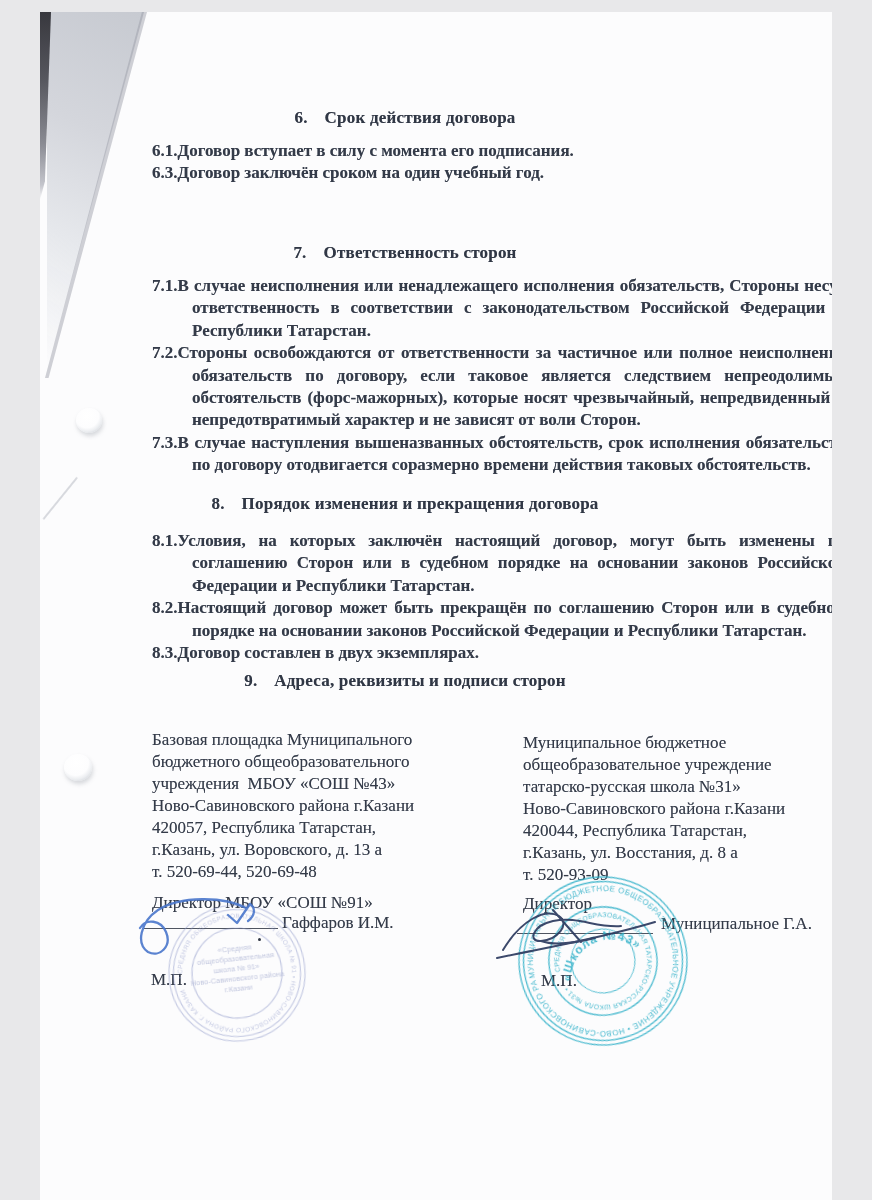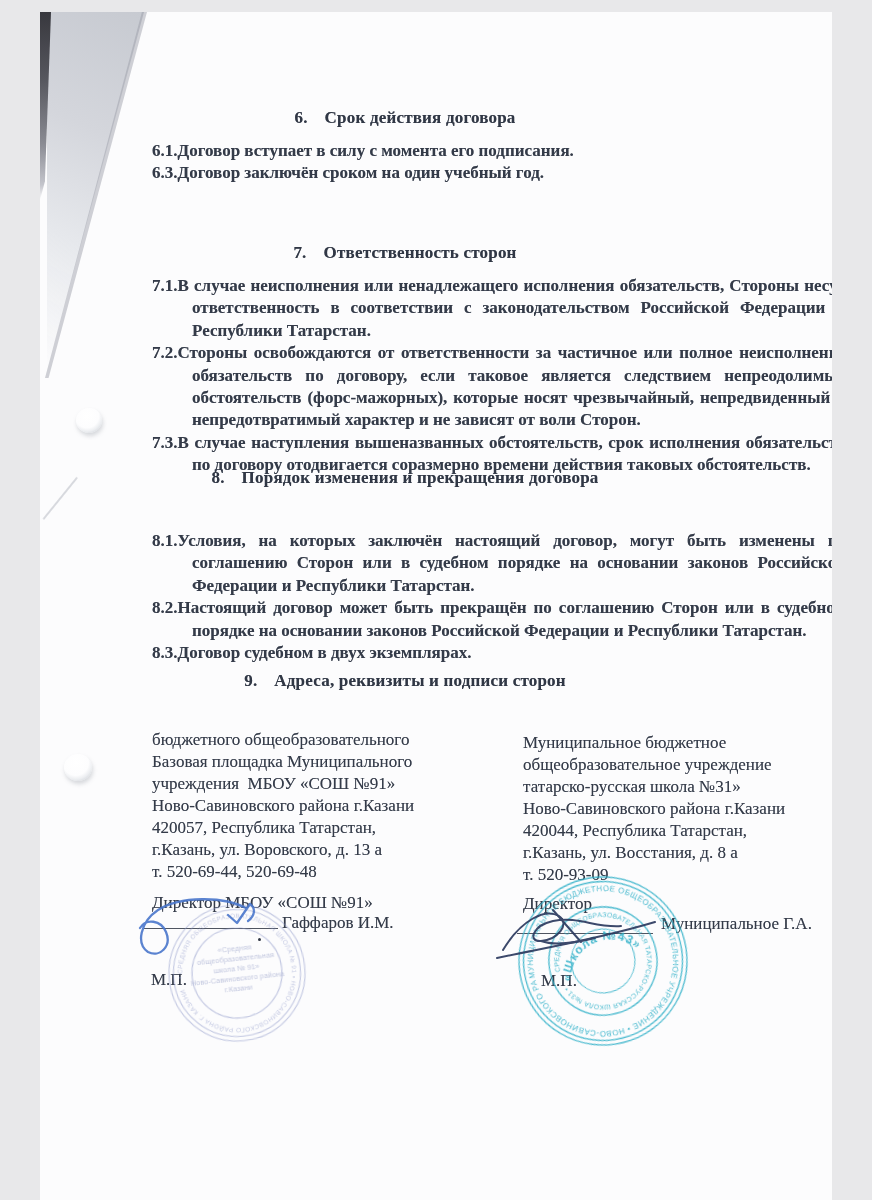--- a/index.html
+++ b/index.html
@@ -72,37 +72,37 @@
 
   <div class="heading" style="top:231px">
     <span class="h-num">7.</span><span class="h-title">Ответственность сторон</span>
   </div>
   <div class="list" style="top:263px">
     <p class="item"><span>7.1.</span><span>В случае неисполнения или ненадлежащего исполнения обязательств, Стороны несут ответственность в соответствии с законодательством Российской Федерации и Республики Татарстан.</span></p>
     <p class="item"><span>7.2.</span><span>Стороны освобождаются от ответственности за частичное или полное неисполнение обязательств по договору, если таковое является следствием непреодолимых обстоятельств (форс-мажорных), которые носят чрезвычайный, непредвиденный и непредотвратимый характер и не зависят от воли Сторон.</span></p>
     <p class="item"><span>7.3.</span><span>В случае наступления вышеназванных обстоятельств, срок исполнения обязательств по договору отодвигается соразмерно времени действия таковых обстоятельств.</span></p>
   </div>
 
-  <div class="heading" style="top:456px">
+  <div class="heading" style="top:482px">
     <span class="h-num">8.</span><span class="h-title">Порядок изменения и прекращения договора</span>
   </div>
   <div class="list" style="top:518px">
     <p class="item"><span>8.1.</span><span>Условия, на которых заключён настоящий договор, могут быть изменены по соглашению Сторон или в судебном порядке на основании законов Российской Федерации и Республики Татарстан.</span></p>
     <p class="item"><span>8.2.</span><span>Настоящий договор может быть прекращён по соглашению Сторон или в судебном порядке на основании законов Российской Федерации и Республики Татарстан.</span></p>
-    <p class="item"><span>8.3.</span><span>Договор судебном в двух экземплярах.</span></p>
+    <p class="item"><span>8.3.</span><span>Договор составлен в двух экземплярах.</span></p>
   </div>
 
   <div class="heading" style="top:659px">
     <span class="h-num">9.</span><span class="h-title">Адреса, реквизиты и подписи сторон</span>
   </div>
 
   <div class="addr" style="left:112px;top:717px;width:360px">
+    <div class="addr-line">Базовая площадка Муниципального</div>
     <div class="addr-line">бюджетного общеобразовательного</div>
-    <div class="addr-line">Базовая площадка Муниципального</div>
-    <div class="addr-line">учреждения  МБОУ «СОШ №91»</div>
+    <div class="addr-line">учреждения  МБОУ «СОШ №43»</div>
     <div class="addr-line">Ново-Савиновского района г.Казани</div>
     <div class="addr-line">420057, Республика Татарстан,</div>
     <div class="addr-line">г.Казань, ул. Воровского, д. 13 а</div>
     <div class="addr-line">т. 520-69-44, 520-69-48</div>
   </div>
 
   <div class="addr" style="left:483px;top:720px;width:360px">
     <div class="addr-line">Муниципальное бюджетное</div>
     <div class="addr-line">общеобразовательное учреждение</div>
     <div class="addr-line">татарско-русская школа №31»</div>

